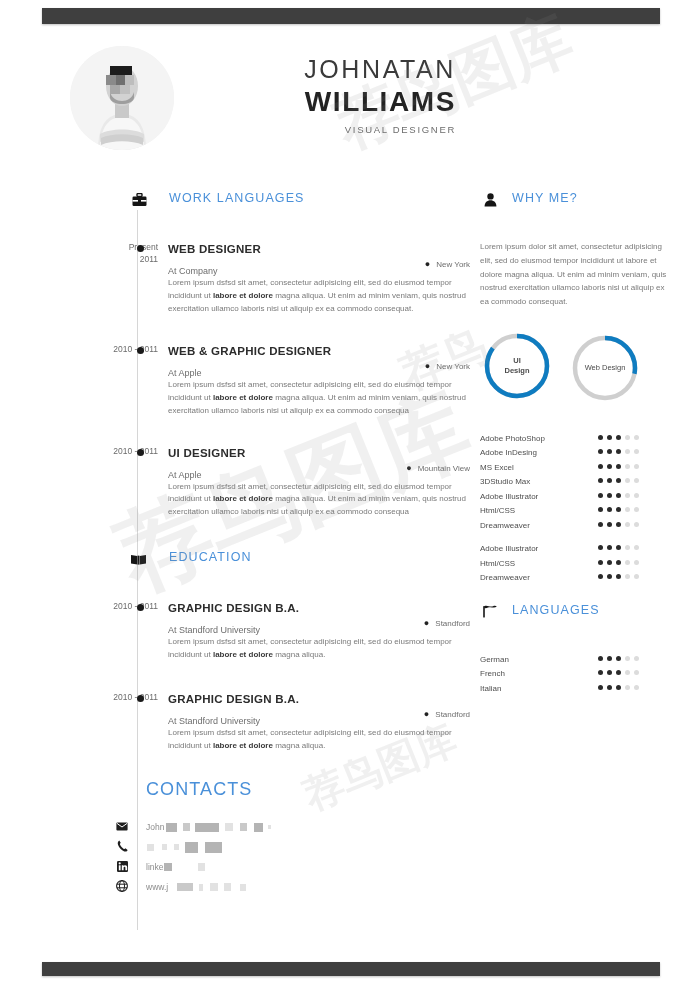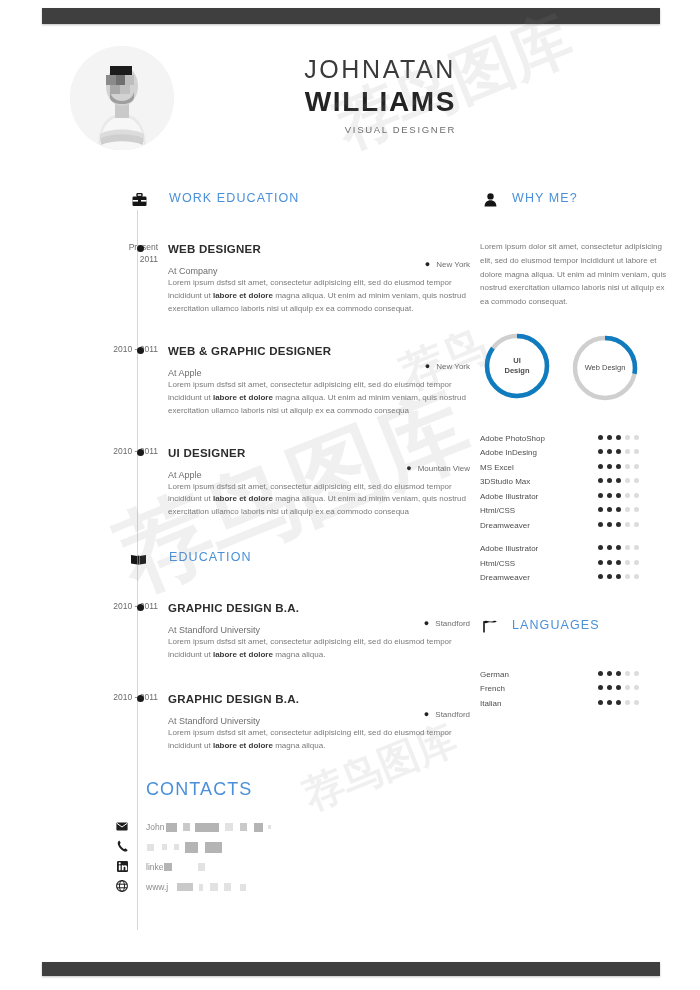--- a/index.html
+++ b/index.html
@@ -210,21 +210,21 @@
 
     <div class="sec-head" style="margin-left:137px;">
       <span class="sec-icon" style="left:-8px;">
         <svg width="15" height="14" viewBox="0 0 15 14">
           <rect x="5" y="0.5" width="5" height="3" rx="1" fill="none" stroke="#151515" stroke-width="1.4"></rect>
           <rect x="0.5" y="3.5" width="14" height="9.5" rx="1.2" fill="#151515"></rect>
           <rect x="0.5" y="7" width="14" height="1.6" fill="#ffffff"></rect>
           <rect x="6" y="6.2" width="3" height="3" rx=".5" fill="#151515"></rect>
         </svg>
       </span>
-      <span class="sec-title">WORK EDUCATION</span>
+      <span class="sec-title">WORK LANGUAGES</span>
     </div>
 
     <div style="margin-left:168px; margin-top:24px;">
 
       <div class="entry" style="margin-bottom:28px;">
         <div class="entry-date">
           <div>Present</div>
           <div>2011</div>
         </div>
         <div class="entry-dot"></div>
@@ -523,21 +523,21 @@
         <span class="dots">
           <i class="dot on"></i>
             <i class="dot on"></i>
             <i class="dot on"></i>
             <i class="dot"></i>
             <i class="dot"></i>
         </span>
       </div>
     </div>
 
-    <div class="sec-head" style="margin-top:32px;">
+    <div class="sec-head" style="margin-top:17px;">
       <span class="sec-icon">
         <svg width="16" height="13" viewBox="0 0 16 13">
           <path d="M2.2 1.2 C5 -0.4 8 2.4 11 1.2 C12.8 0.5 14 0.8 14.8 1.6 C12 3.6 9 1.2 6 2.6 C4.4 3.4 3 3.4 2.2 2.8 Z" fill="#151515"></path>
           <rect x="1.2" y="1" width="1.6" height="11.6" rx=".7" fill="#151515"></rect>
         </svg>
       </span>
       <span class="sec-title">LANGUAGES</span>
     </div>
 
     <div class="lang-list" style="margin-top:22px;">

